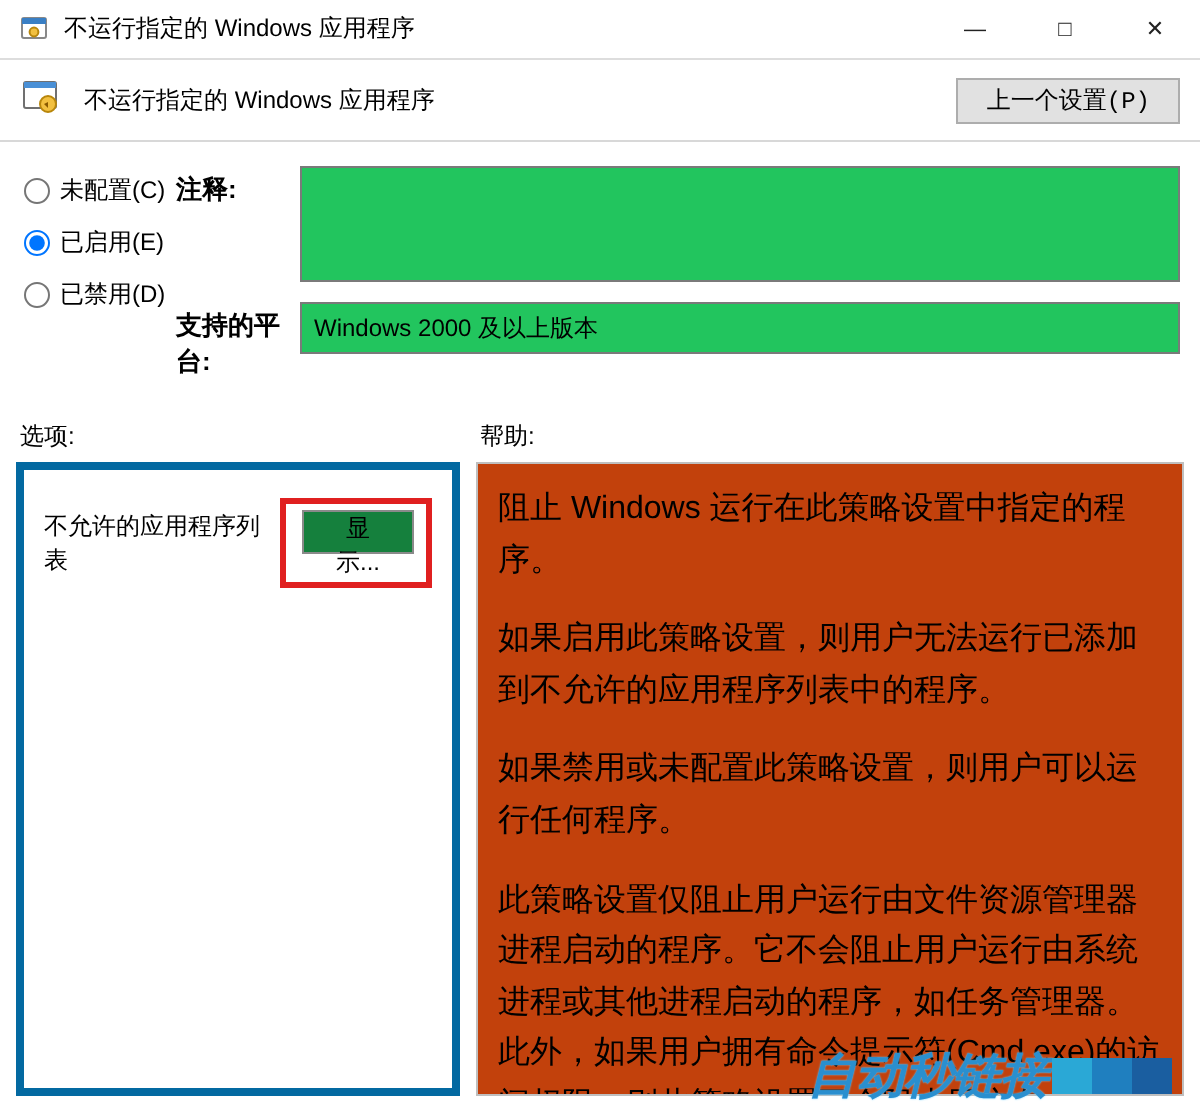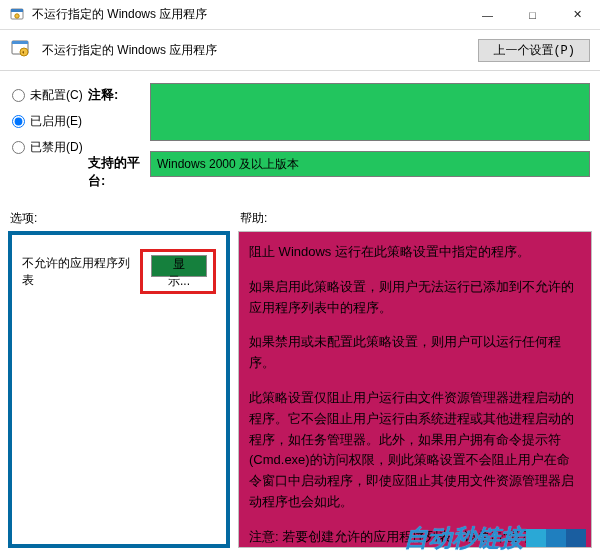--- a/index.html
+++ b/index.html
@@ -102,23 +102,23 @@
     height: 22px;
     padding: 0 12px;
     background: #15803d;
     border: 1px solid #8a8a8a;
     font-size: 12px;
     font-family: inherit;
   }
   .help-pane {
     flex: 1;
     border: 1px solid #bfbfbf;
-    background: #be185d;
+    background: #c2410c;
     padding: 10px 10px;
-    font-size: 13px;
+    font-size: 16px;
     line-height: 1.6;
     overflow: hidden;
     position: relative;
   }
   .help-pane p { margin: 0 0 14px 0; }
   .watermark {
     position: absolute;
     right: 14px; bottom: 6px;
     display: flex; align-items: center; gap: 0;
   }

